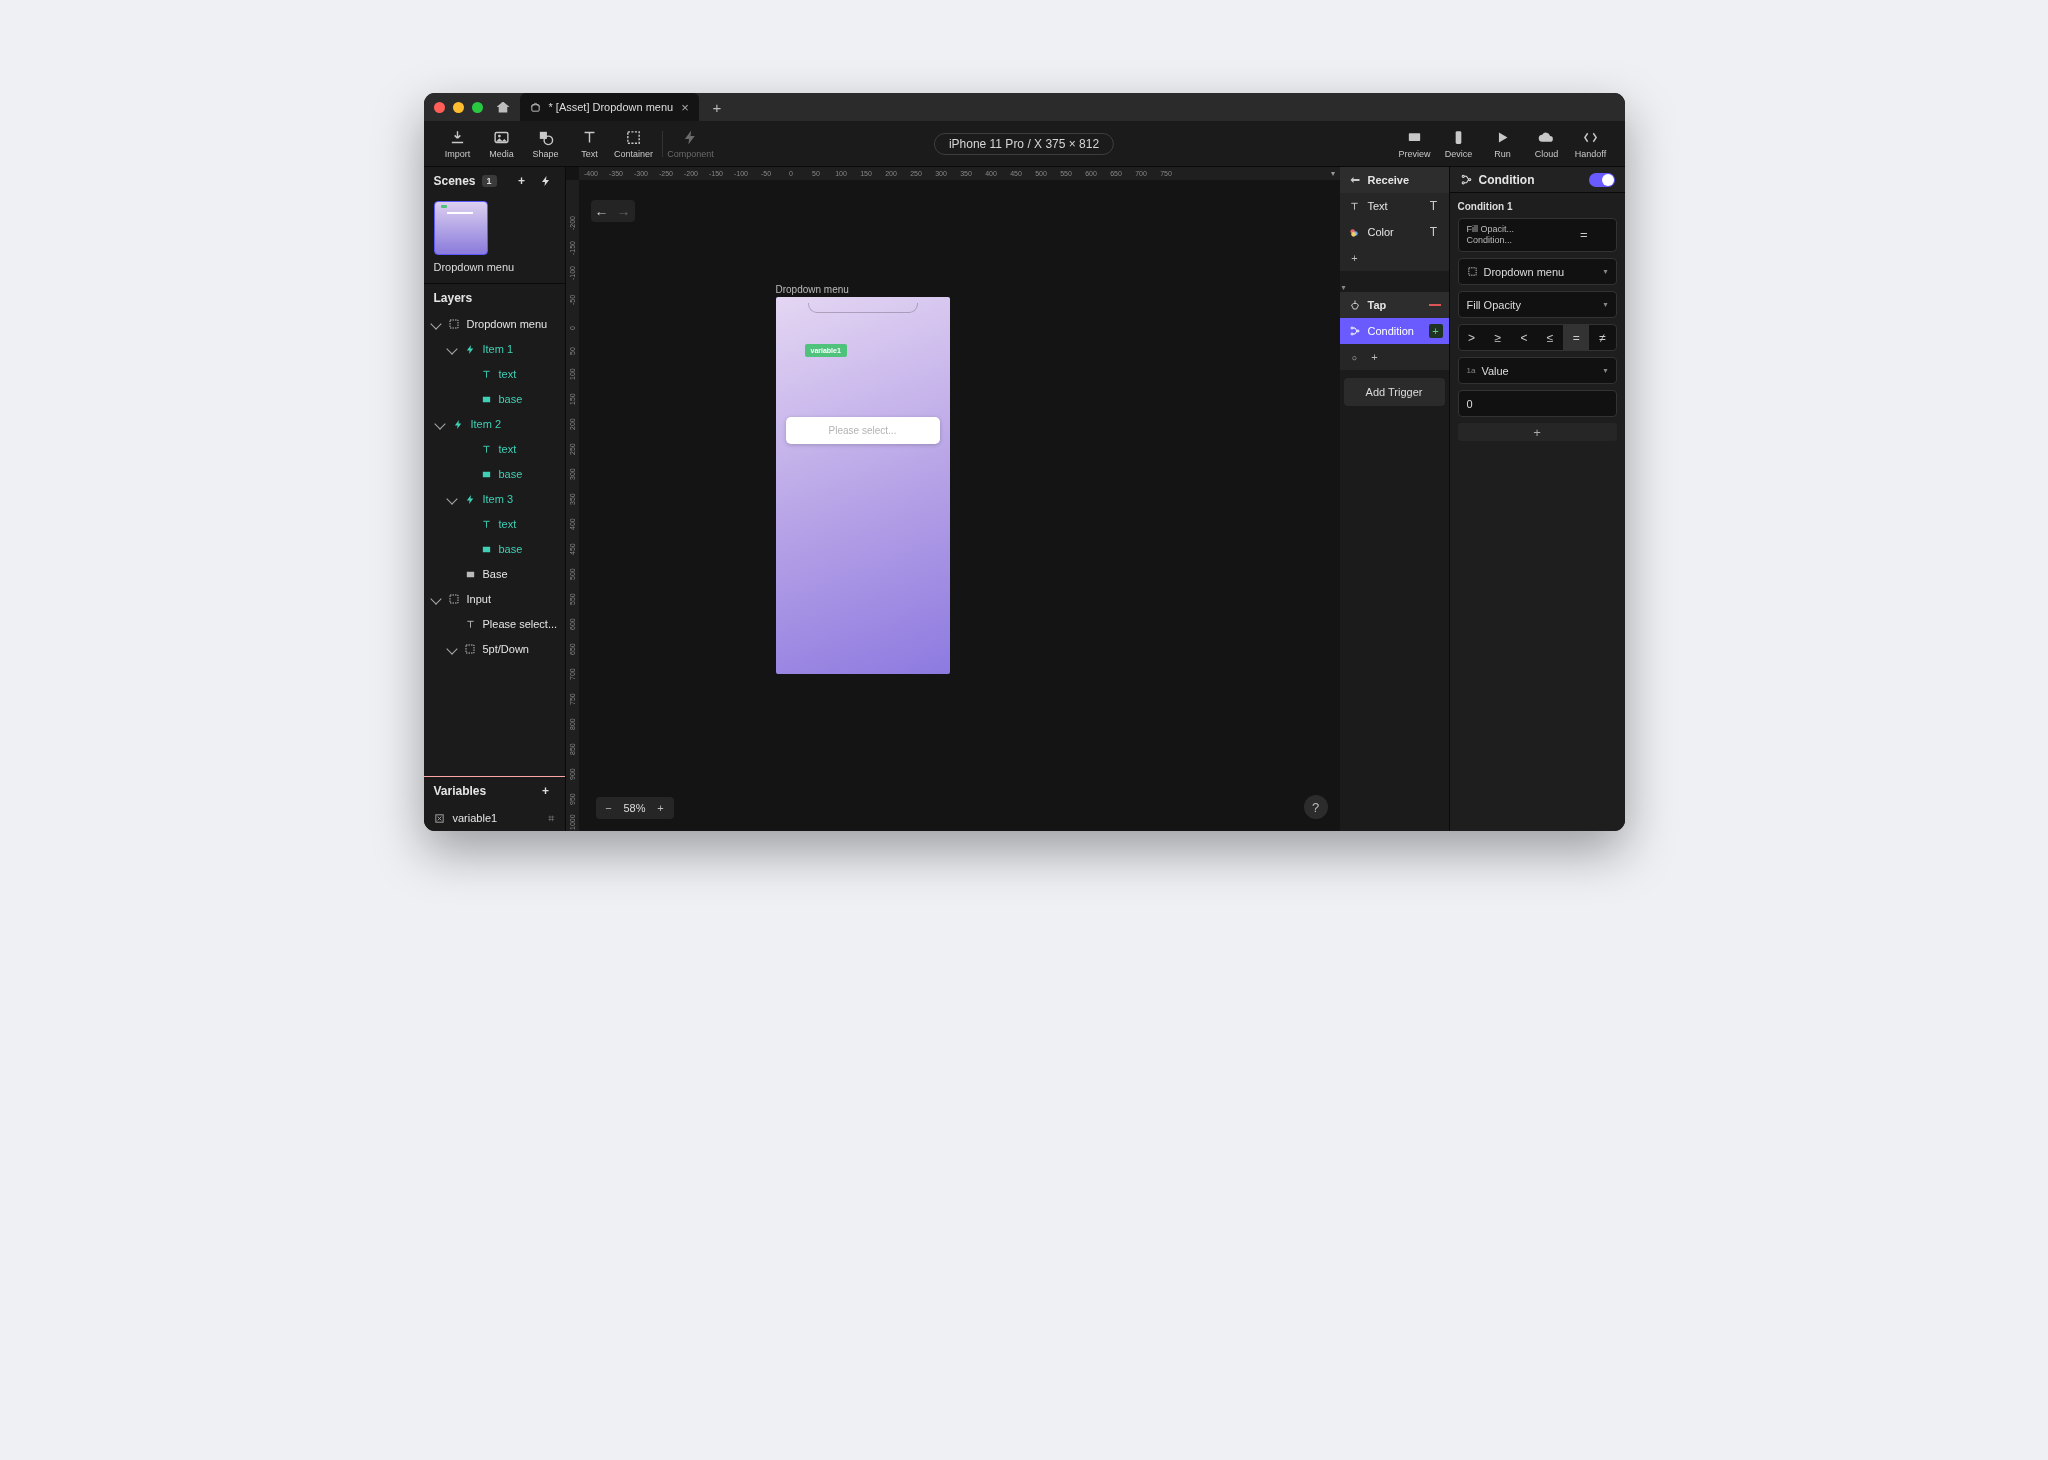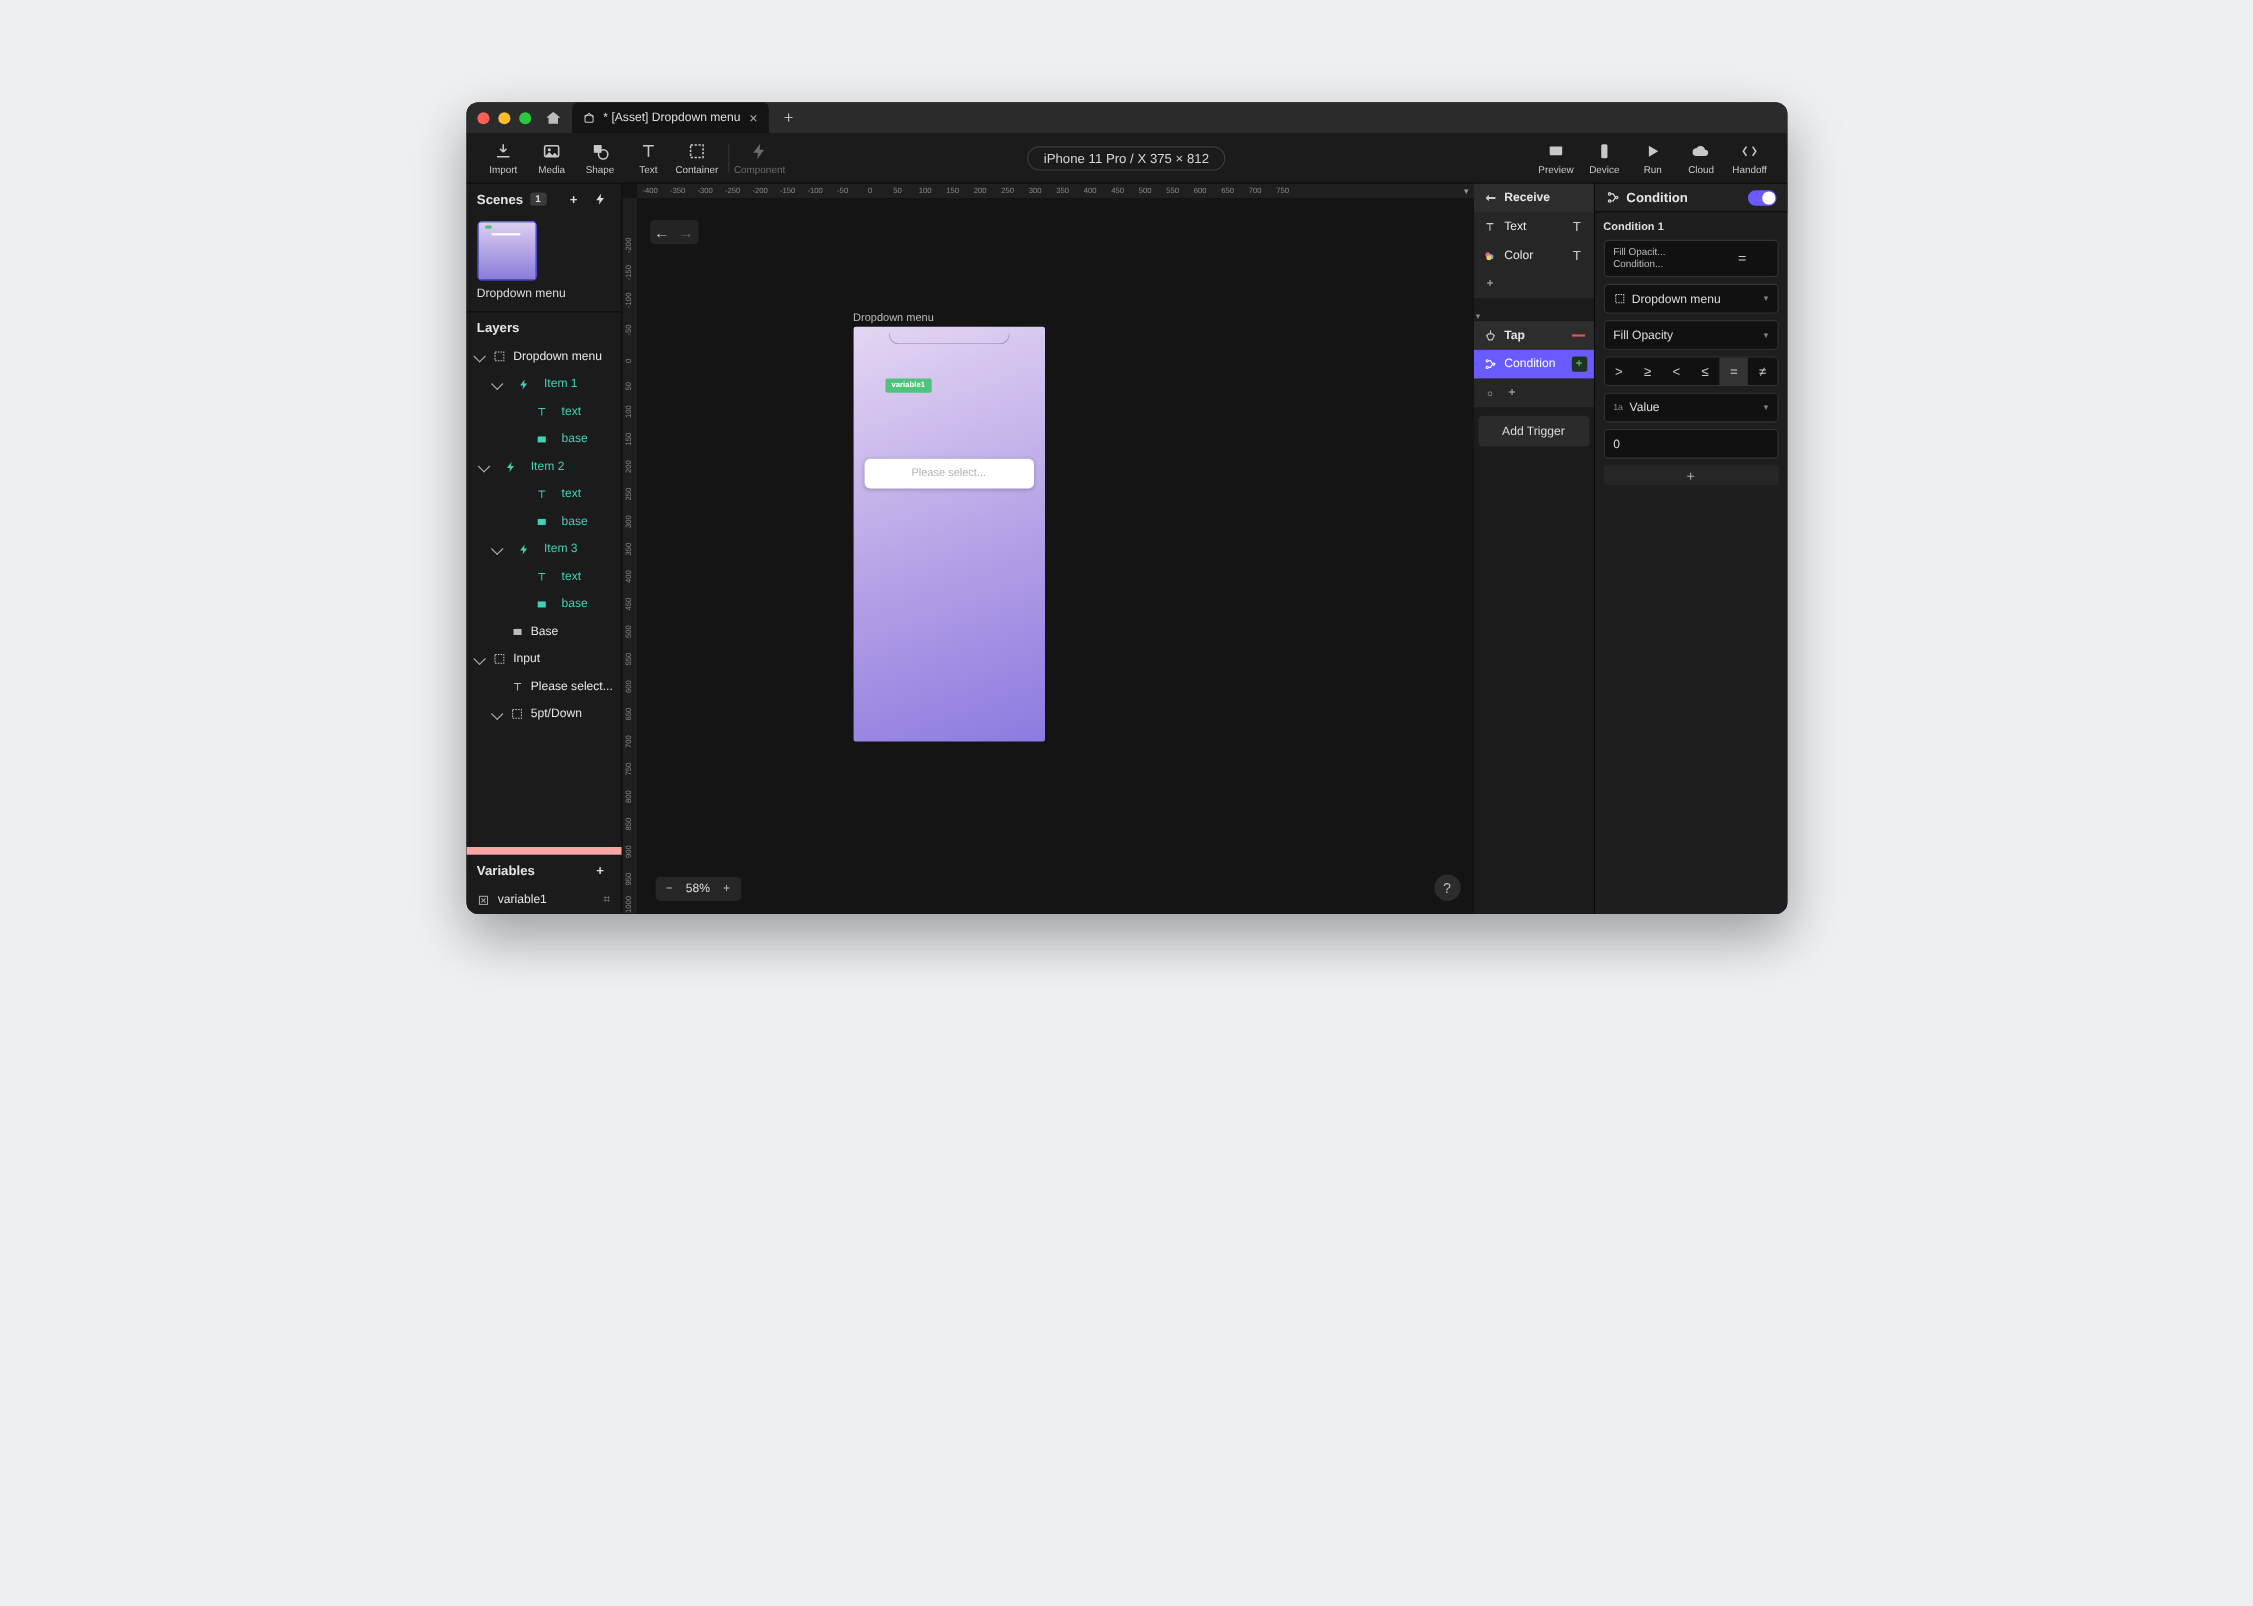--- a/index.html
+++ b/index.html
@@ -35,23 +35,23 @@
 .panel-h .hbtn { width:18px; height:18px; display:flex; align-items:center; justify-content:center; color:#ddd; cursor:pointer; }
 .scene-thumb { margin:6px 10px; width:54px; height:54px; border:1px solid #5b5bff; border-radius:4px; background:linear-gradient(180deg,#dcd0f0,#8b7bdc); position:relative; }
 .scene-thumb::after { content:""; position:absolute; top:10px; left:12px; width:26px; height:2px; background:#fff; }
 .scene-thumb::before { content:""; position:absolute; top:3px; left:6px; width:6px; height:3px; background:#4fc37b; border-radius:1px; }
 .scene-name { margin:0 10px 8px; font-size:11px; line-height:1.25; color:#ddd; }
 
 .layers { flex:1; overflow:auto; border-top:1px solid #0a0a0a; }
 .lrow { display:flex; align-items:center; height:25px; padding-left:8px; gap:6px; font-size:11px; cursor:pointer; }
 .lrow .arr { width:8px; height:8px; border-left:1px solid #aaa; border-bottom:1px solid #aaa; transform:rotate(-45deg); margin-right:2px; }
 .lrow .ic { width:13px; height:13px; display:flex; align-items:center; justify-content:center; color:#bbb; }
-.lrow.teal { color:#3fd0b5;gap:12px; }
+.lrow.teal { color:#3fd0b5; }
 .lrow.teal .ic { color:#3fd0b5; }
-.vars { border-top:7px solid #fca5a5; }
+.vars { border-top:1px solid #fca5a5; }
 .vrow { display:flex; align-items:center; height:26px; padding:0 10px; font-size:11px; gap:8px; }
 .vrow .bug { margin-left:auto; color:#888; }
 
 
 .canvas { flex:1; background:#141414; position:relative; overflow:hidden; }
 .ruler-h { position:absolute; top:0; left:13px; right:0; height:13px; background:#1f1f1f; color:#888; font-size:7px; display:flex; align-items:center; overflow:hidden; }
 .ruler-h span { width:25px; text-align:center; flex:0 0 auto; }
 .ruler-v { position:absolute; top:13px; left:0; width:13px; bottom:0; background:#1f1f1f; color:#888; font-size:7px; display:flex; flex-direction:column; align-items:center; overflow:hidden; }
 .ruler-v span { height:25px; writing-mode:vertical-rl; transform:rotate(180deg); flex:0 0 auto; display:flex; align-items:center; }
 .ruler-menu { position:absolute; right:0; top:0; width:13px; height:13px; color:#999; font-size:8px; display:flex; align-items:center; justify-content:center; }

